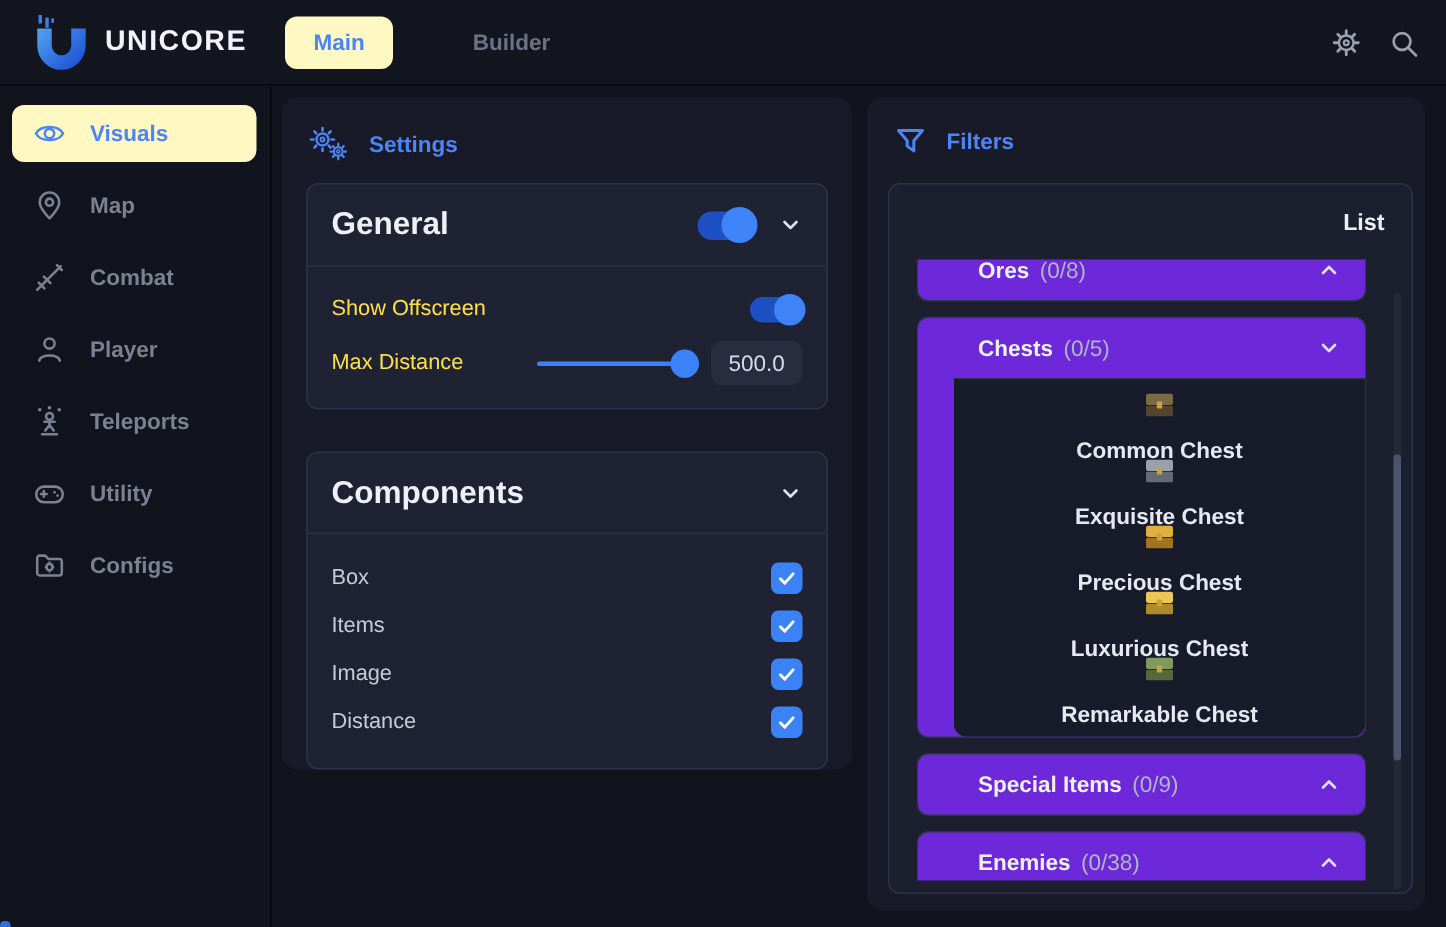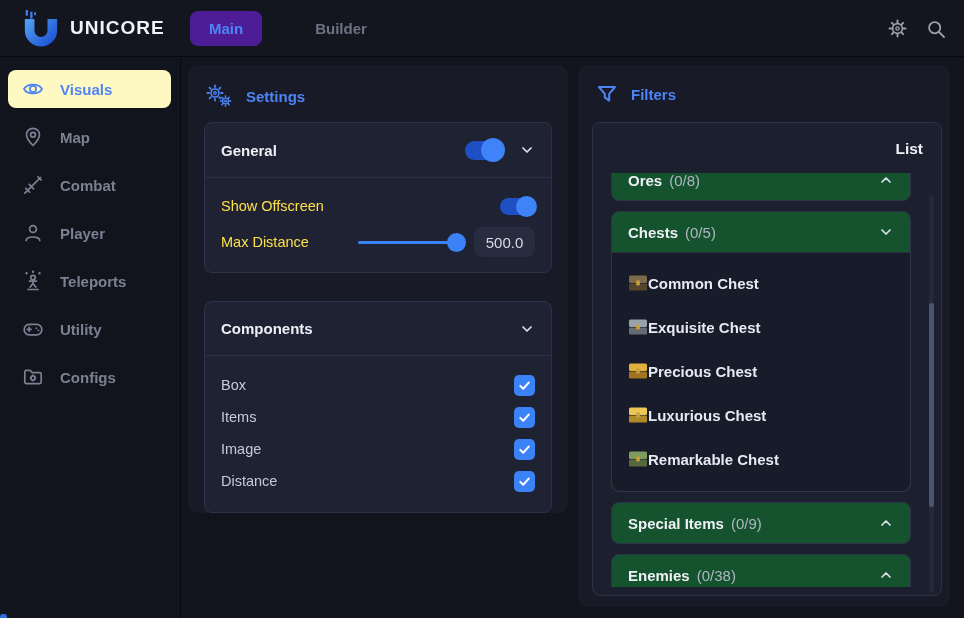--- a/index.html
+++ b/index.html
@@ -6,21 +6,21 @@
   body { background:#0b0d13; font-family:"Liberation Sans", sans-serif; }
   #app { position:relative; width:964px; height:618px; background:#12141d; overflow:hidden; }
 
   
   .topbar { position:absolute; top:0; left:0; right:0; height:57px; background:#13151f;
             border-bottom:1px solid #07080e; display:flex; align-items:center; }
   .logo { margin-left:24px; width:34px; height:36px; flex:0 0 auto; }
   .brand { color:#f1f3f8; font-size:19px; font-weight:800; letter-spacing:1px; margin-left:12px; }
   .tabs { position:absolute; left:190px; top:0; height:57px; display:flex; align-items:center; gap:34px; }
   .tab { padding:9px 19px; border-radius:8px; font-size:15px; font-weight:600; color:#6d7384; cursor:default; }
-  .tab.active { background:#4c1d95; color:#4d84f7; }
+  .tab.active { background:#fef9c3; color:#4d84f7; }
   .top-icons { position:absolute; right:18px; top:0; height:57px; display:flex; align-items:center; gap:18px; color:#9aa0ae; }
   .top-icons svg { display:block; }
 
   
   .sidebar { position:absolute; top:58px; left:0; width:181px; bottom:0; border-right:1px solid #07080e; padding-top:12px; }
   .sb-item { display:flex; align-items:center; gap:16px; margin:0 9px 10px 8px; padding:8px 14px;
              border-radius:8px; color:#7b8193; font-size:15px; font-weight:600; height:38px; }
   .sb-item.active { background:#fef9c3; color:#4d84f7; }
   .sb-icon { width:22px; height:22px; flex:0 0 auto; }
   .sb-icon svg { display:block; width:22px; height:22px; }
@@ -29,21 +29,21 @@
   .col { position:absolute; background:#181b27; border-radius:10px; }
   .settings-col { left:188px; top:65px; width:380px; height:448px; }
   .filters-col  { left:578px; top:65px; width:372px; height:542px; }
   .col-header { display:flex; align-items:center; gap:13px; padding:19px 18px 10px 18px;
                 color:#4d84f7; font-size:15px; font-weight:700; }
   .col-header svg { display:block; }
 
   
   .card { margin:4px 16px 0 16px; background:#1e2233; border:1px solid #2c3349; border-radius:8px; }
   .card-header { height:54px; display:flex; align-items:center; padding:0 16px; }
-  .card-title { flex:1; font-size:15px; font-weight:700; color:#eef0f6; }
+  .card-title { flex:1; font-size:21px; font-weight:700; color:#eef0f6; }
   .divider { height:1px; background:#2b3046; }
   .chevron svg { display:block; width:16px; height:16px; stroke:#dde1ea; stroke-width:2.2;
                  fill:none; stroke-linecap:round; stroke-linejoin:round; }
   .chevron.up svg { transform:rotate(180deg); }
   .card-header .chevron { margin-left:16px; }
 
   .card-body { padding:13px 0 15px 0; }
   .row { display:flex; align-items:center; padding:0 16px; height:30px; margin-bottom:6px; }
   .row:last-child { margin-bottom:0; }
   .row-label { font-size:14.5px; color:#fde047; }
@@ -68,29 +68,29 @@
               align-items:center; justify-content:center; }
   .checkbox svg { width:13px; height:13px; stroke:#fff; stroke-width:3; fill:none; stroke-linecap:round; stroke-linejoin:round; }
   .checkbox:not(.checked) { background:transparent; border:1.5px solid #3b82f6; }
   .checkbox:not(.checked) svg { display:none; }
 
   
   .list-card { position:absolute; left:14px; top:57px; width:350px; height:474px; background:#1b1f2e;
                border:1px solid #2c3349; border-radius:8px; overflow:hidden; }
   .list-title { padding:17px 18px 11px 18px; font-size:15.5px; font-weight:700; color:#eef0f6;text-align:right; }
   .list-scroll { position:absolute; top:50px; bottom:8px; left:18px; right:30px; overflow:hidden; }
-  .section { border:1px solid #2e344b; border-radius:8px; background:#14532d; margin-bottom:10px; }
+  .section { border:1px solid #2e344b; border-radius:8px; background:#6d28d9; margin-bottom:10px;padding-left:24px; }
   .section:first-child { margin-top:-14px; }
   .sec-header { height:40px; display:flex; align-items:center; padding:0 16px; }
   .sec-title { font-size:15px; font-weight:700; color:#eef0f6; }
   .sec-count { margin-left:7px; font-size:15px; font-weight:400; color:#b0b6c4; }
   .sec-header .chevron { margin-left:auto; }
   .sec-body { background:#181c2a; border-top:1px solid #2b3046; border-radius:0 0 8px 8px; padding:8px 0 10px 0; }
-  .chest-row { display:flex; align-items:center; padding:0 16px; height:44px;
-               color:#e6e9f1; font-size:15px; font-weight:600; }
+  .chest-row { display:flex; align-items:center; gap:13px; padding:0 16px; height:44px;
+               color:#e6e9f1; font-size:15px; font-weight:600;flex-direction:column; }
   .chest-icon svg { display:block; width:20px; height:18px; }
 
   .scroll-track { position:absolute; right:16px; top:130px; width:5px; height:398px; background:#242938; border-radius:3px; }
   .scroll-thumb { position:absolute; right:16px; top:238px; width:5px; height:204px; background:#4c5570; border-radius:3px; }
 
   .corner-accent { position:absolute; left:0; bottom:-2px; width:7px; height:6px; background:#2e6fe0; border-radius:3px; }
 </style>
 </head>
 <body>
 

